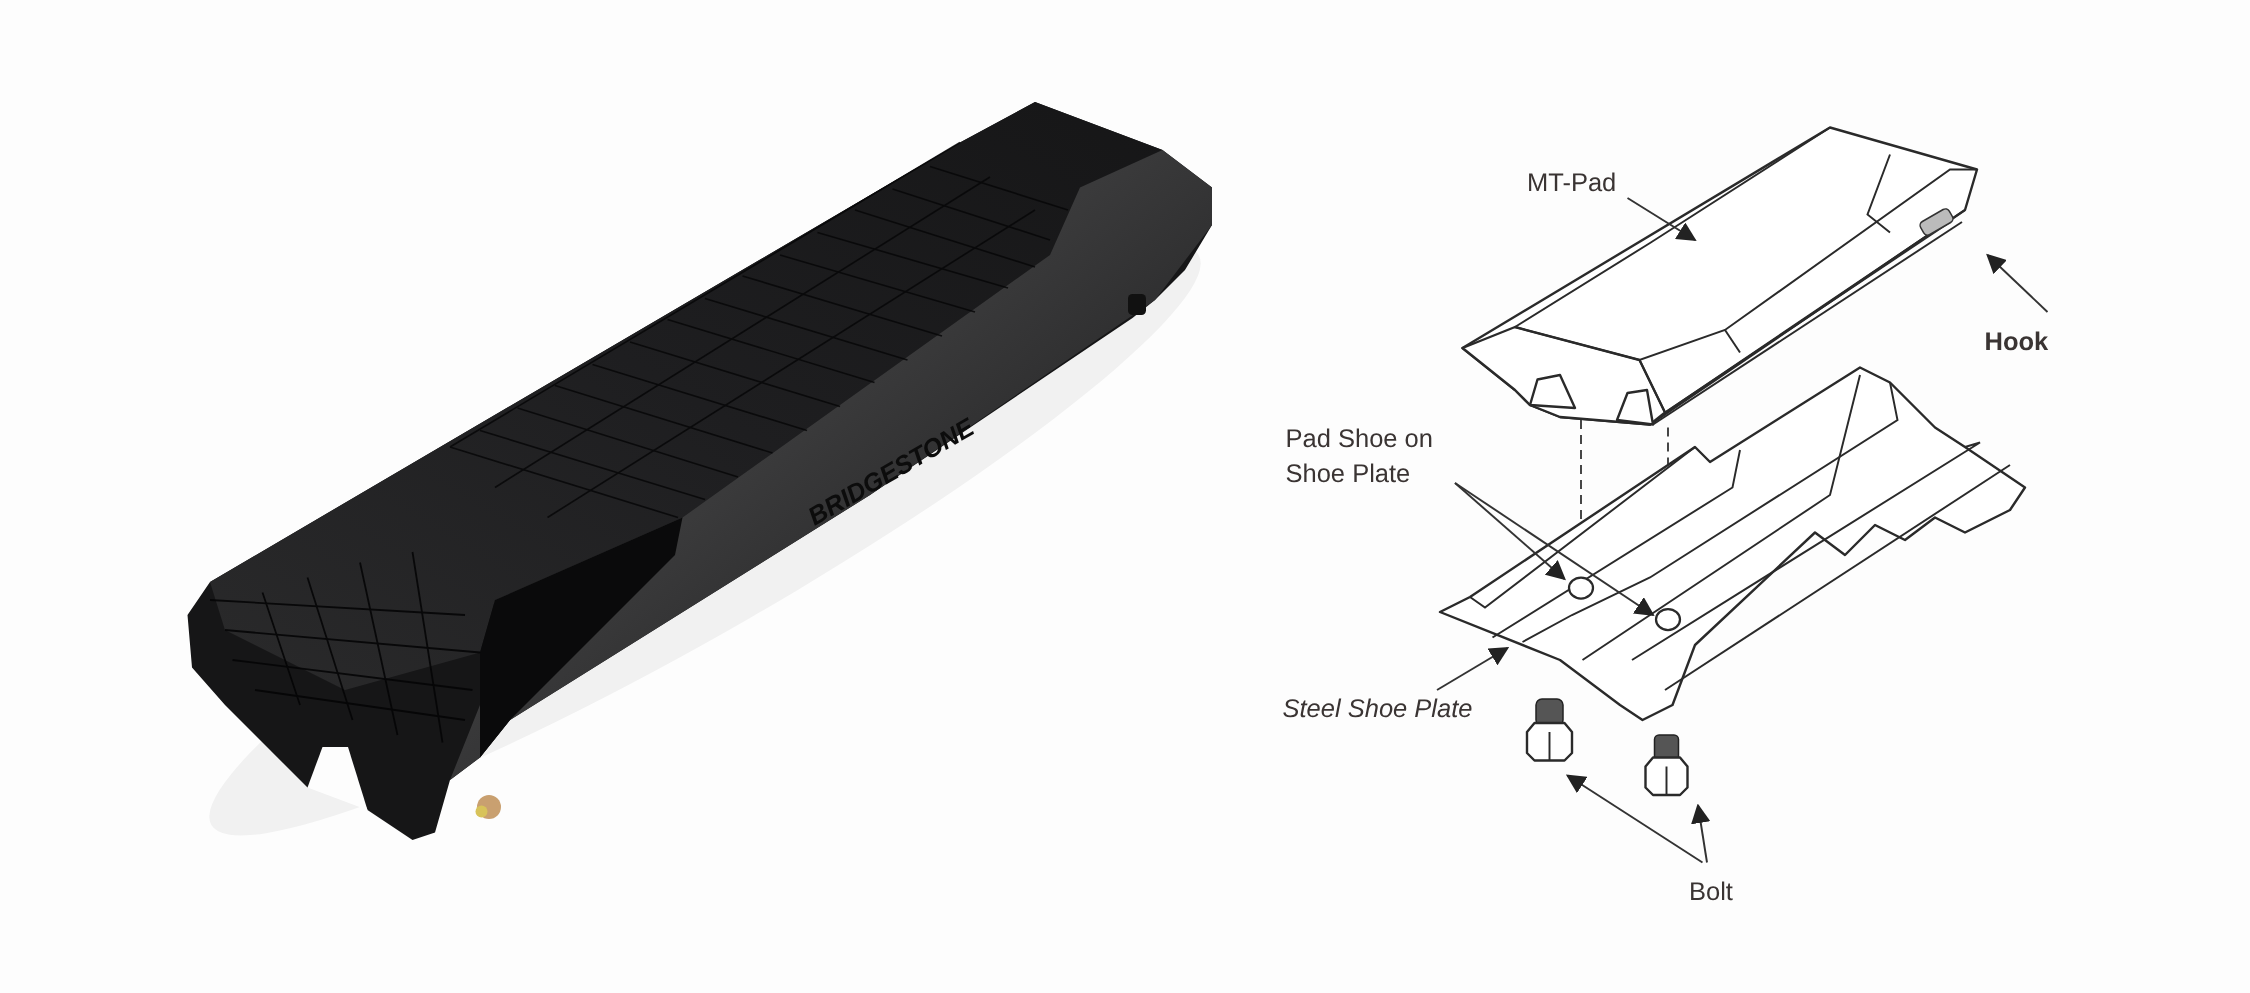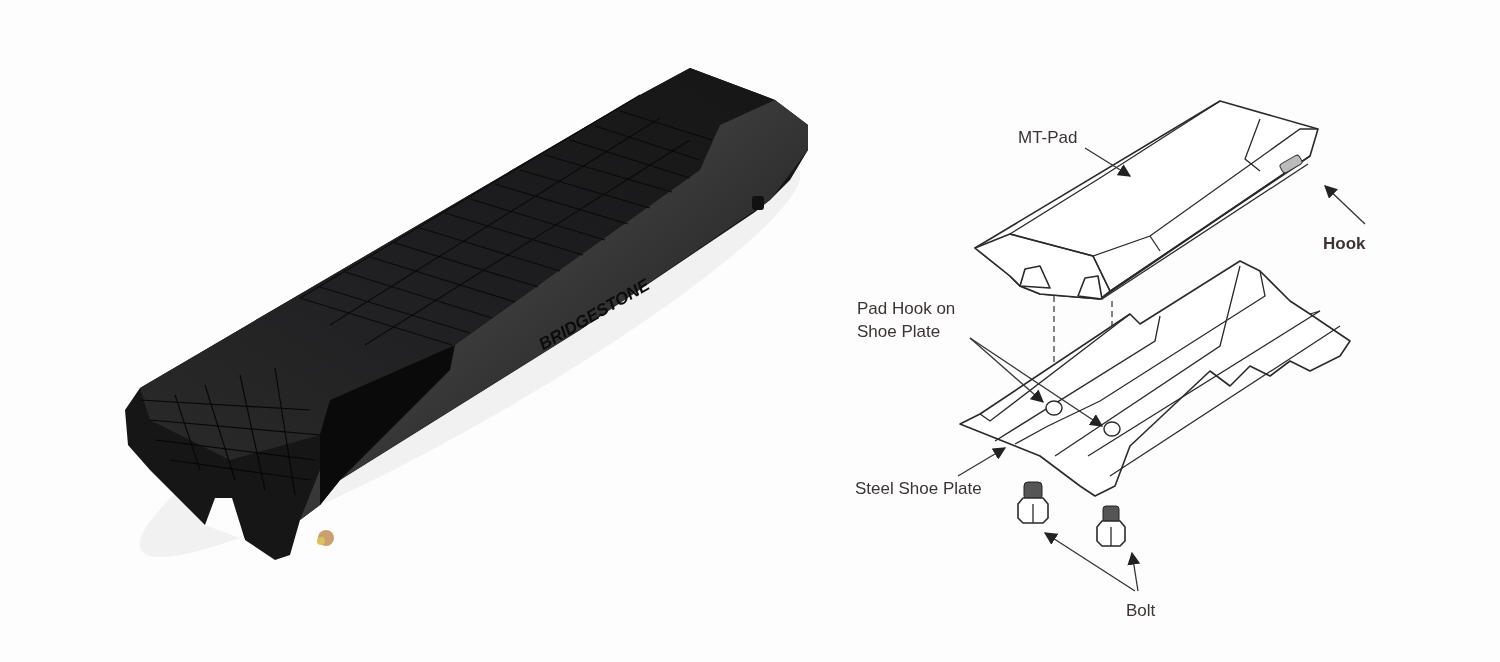--- a/index.html
+++ b/index.html
@@ -1,20 +1,20 @@
 <!DOCTYPE html>
 <html><head>
 <meta charset="utf-8">
 <style>
   html, body { margin: 0; padding: 0; background: #fdfdfd; }
   body { width: 1500px; height: 662px; position: relative; overflow: hidden;
          font-family: "Liberation Sans", "DejaVu Sans", sans-serif; }
   .panel { position: absolute; }
   #photo-panel { left: 0; top: 0; width: 840px; height: 662px; }
-  #diagram-panel { left: 840px; top: 16px; width: 660px; height: 509px; }
+  #diagram-panel { left: 840px; top: 0; width: 660px; height: 509px; }
   svg { display: block; }
   .lbl { position: absolute; font-size: 17px; color: #3a3433; line-height: 21px; white-space: nowrap; }
   .line { fill: #ffffff; stroke: #2a2a2a; stroke-width: 1.6; stroke-linejoin: round; }
   .thin { fill: none; stroke: #2a2a2a; stroke-width: 1.3; }
   .dash { fill: none; stroke: #333; stroke-width: 1.2; stroke-dasharray: 6 4; }
   .arrow { fill: none; stroke: #333; stroke-width: 1.3; }
 </style>
 </head>
 <body>
 
@@ -140,17 +140,17 @@
     <line class="arrow" x1="525" y1="208" x2="485" y2="170" marker-end="url(#ah)"></line>
     <line class="arrow" x1="130" y1="322" x2="203" y2="386" marker-end="url(#ah)"></line>
     <line class="arrow" x1="130" y1="322" x2="262" y2="410" marker-end="url(#ah)"></line>
     <line class="arrow" x1="118" y1="460" x2="165" y2="432" marker-end="url(#ah)"></line>
     <line class="arrow" x1="295" y1="575" x2="205" y2="517" marker-end="url(#ah)"></line>
     <line class="arrow" x1="298" y1="575" x2="292" y2="537" marker-end="url(#ah)"></line>
   </svg>
 
   <div class="lbl" style="left:178px; top:111px;">MT-Pad</div>
   <div class="lbl" style="left:483px; top:217px;font-weight:bold;">Hook</div>
-  <div class="lbl" style="left:17px; top:282px;">Pad Hook on</div>
+  <div class="lbl" style="left:17px; top:282px;">Pad Shoe on</div>
   <div class="lbl" style="left:17px; top:305px;">Shoe Plate</div>
-  <div class="lbl" style="left:15px; top:462px;">Steel Shoe Plate</div>
+  <div class="lbl" style="left:15px; top:462px;font-style:italic;">Steel Shoe Plate</div>
   <div class="lbl" style="left:286px; top:584px;text-align:right;">Bolt</div>
 </div>
 
 </body></html>

